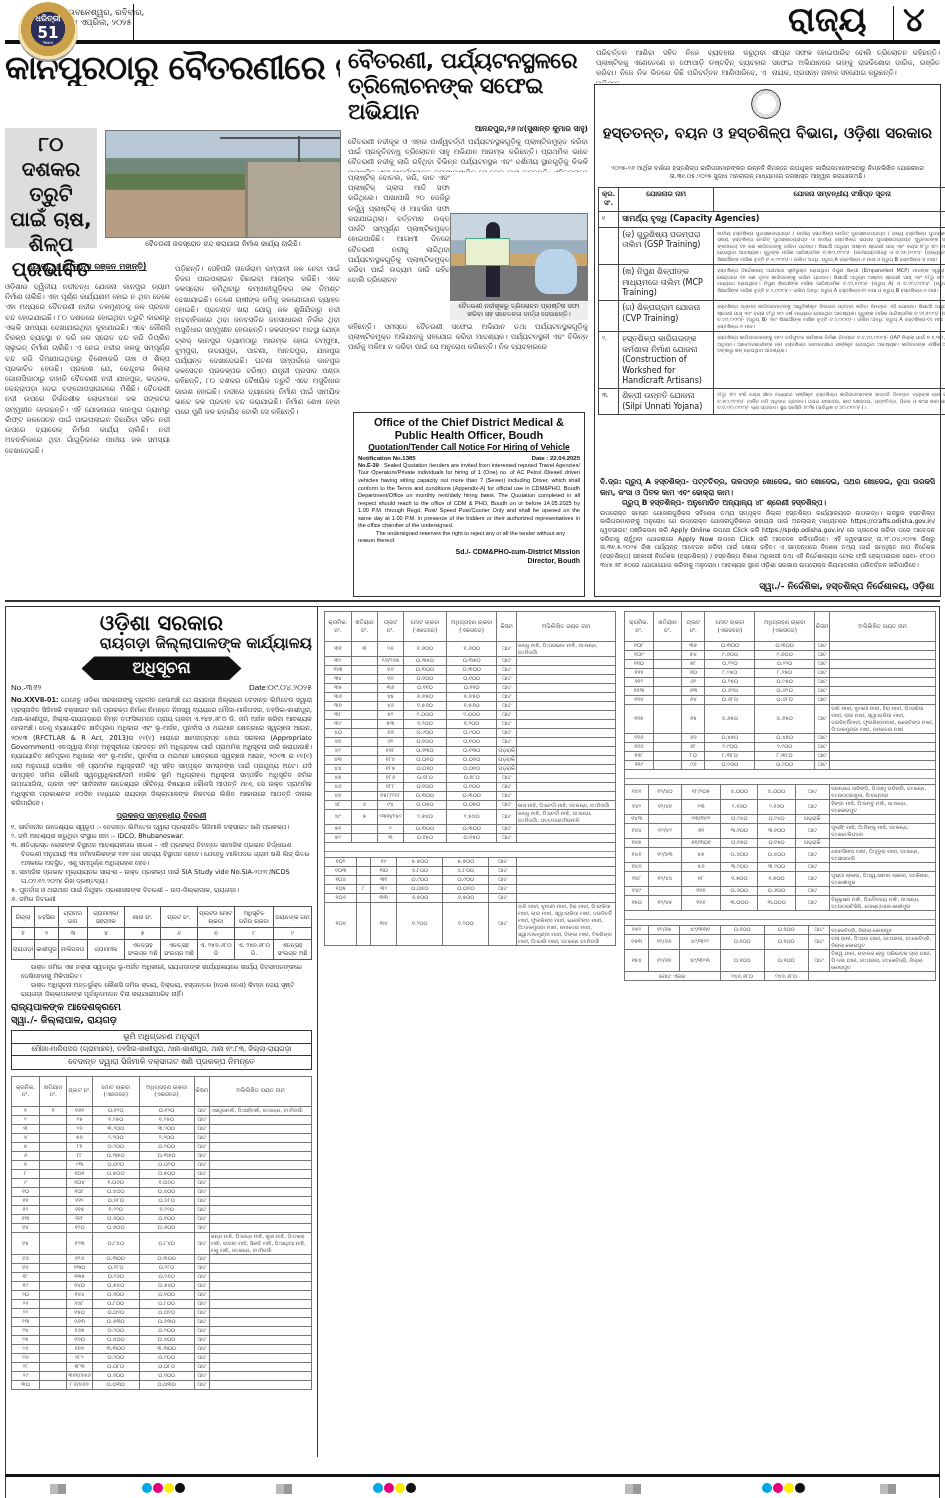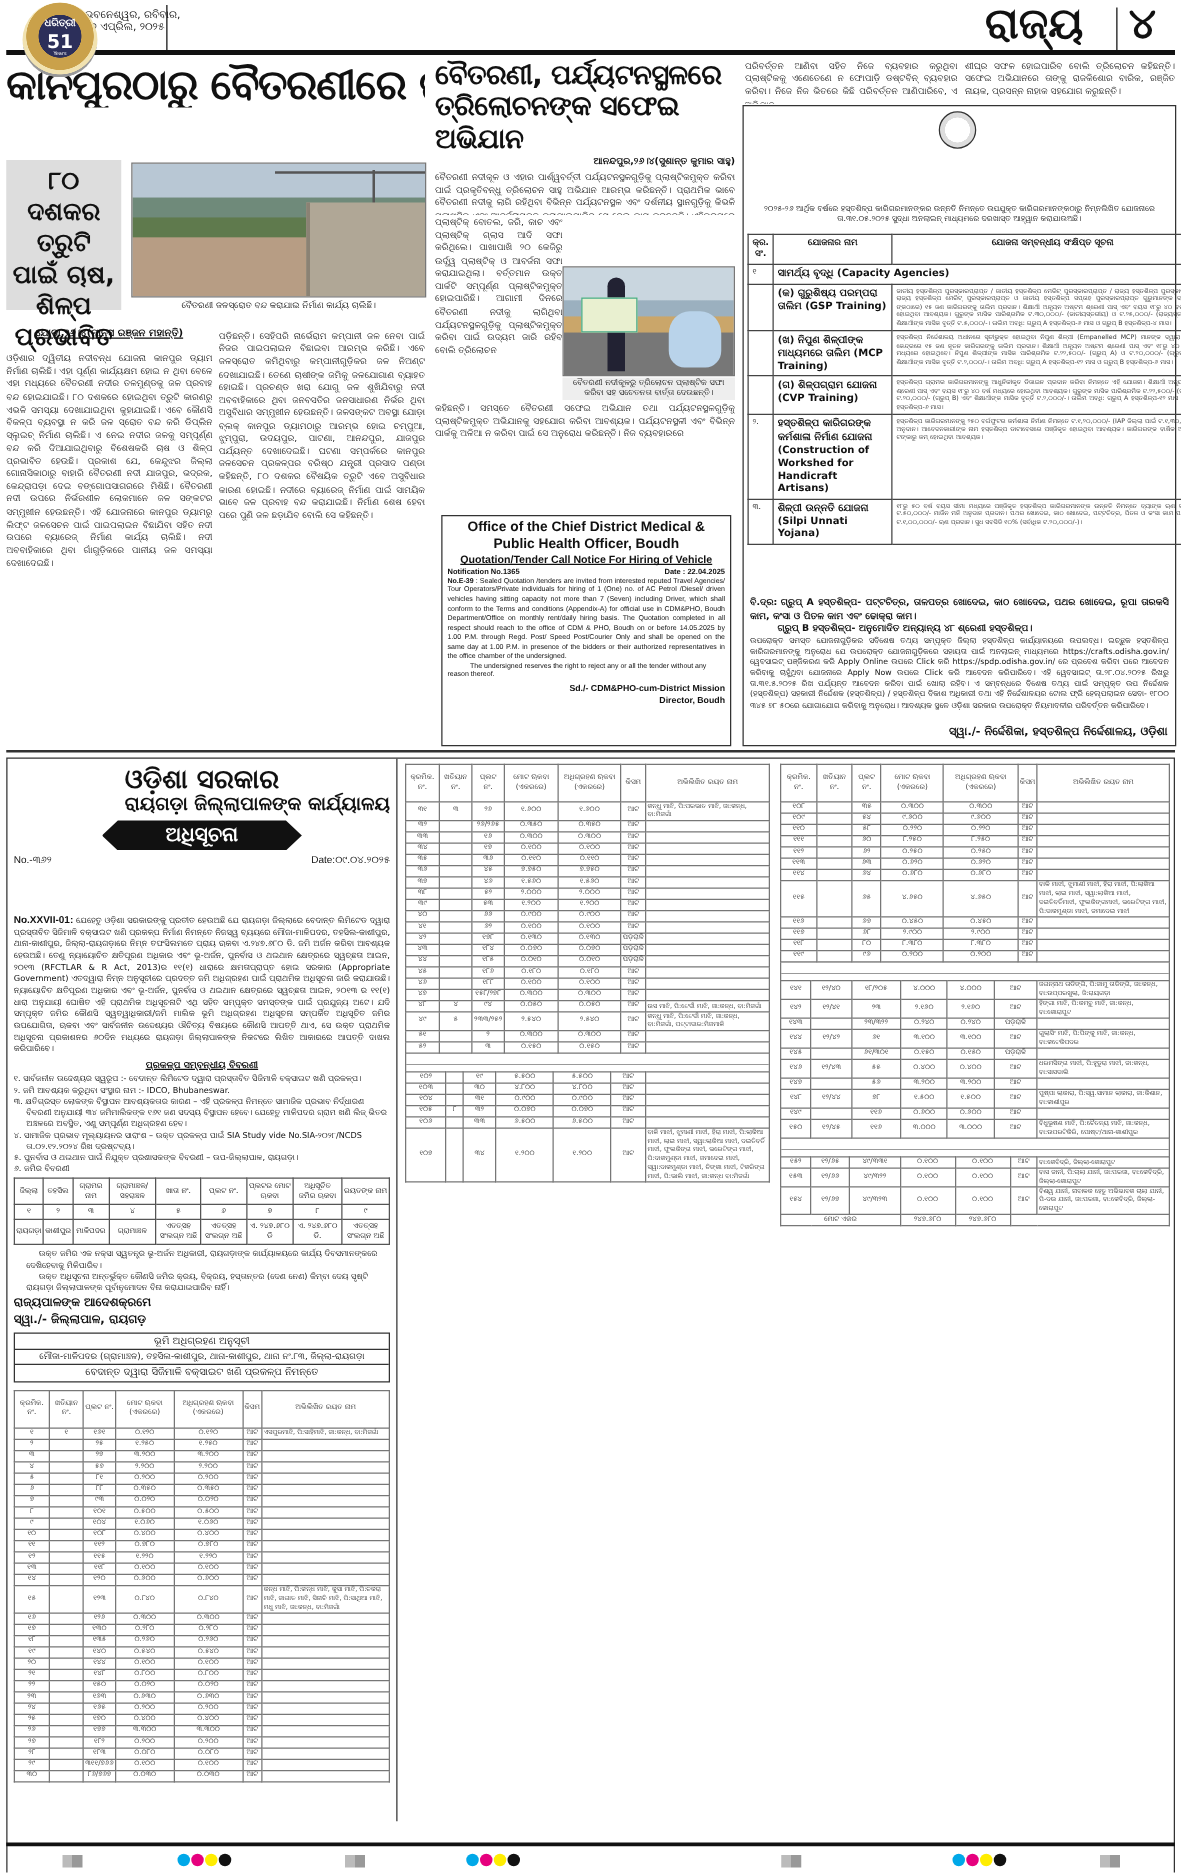--- a/index.html
+++ b/index.html
@@ -53,37 +53,37 @@
   .c3a { left: 596px; top: 48px; width: 170px; height: 35px; }
   .c3b { left: 772px; top: 48px; width: 168px; height: 35px; }
   .handicraft { left: 594px; top: 84px; width: 347px; height: 513px; border: 1.5px solid #333; padding: 3px; }
   .emblem { position: absolute; left: 156px; top: 4px; width: 30px; height: 30px; border-radius: 50%; border: 1.5px solid #333; background: radial-gradient(#fff 50%, #ddd 51%); }
   .hc-title { position: absolute; left: 0; right: 0; top: 38px; text-align: center; font-size: 15px; font-weight: bold; }
   .hc-sub { position: absolute; left: 0; right: 0; top: 57px; text-align: center; font-size: 15px; font-weight: bold; text-decoration: underline; }
   .hc-intro { position: absolute; left: 4px; right: 4px; top: 79px; text-align: center; font-size: 6.2px; line-height: 1.35; }
   .hc-table { position: absolute; left: 3px; top: 102px; width: 373px; border-collapse: collapse; font-size: 6.2px; }
   .hc-table td, .hc-table th { border: 1px solid #444; padding: 2px 3px; vertical-align: top; }
   .hc-table th { font-weight: bold; font-size: 7px; text-align: center; }
-  .hc-table .sch { font-weight: bold; font-size: 8px; line-height: 1.3; width: 95px; margin-left: 48px; }
+  .hc-table .sch { font-weight: normal; font-size: 8px; line-height: 1.3; width: 95px; margin-left: 48px; }
   .hc-table .desc { font-size: 5px; line-height: 1.3; color: #333; text-align: justify; }
   .hc-table .cap { font-weight: bold; font-size: 8px; }
   .hc-notes { position: absolute; left: 5px; right: 5px; top: 392px; font-size: 6.2px; line-height: 1.4; text-align: justify; }
   .hc-notes b { font-size: 7.5px; }
   .hc-sign { position: absolute; right: 6px; bottom: 4px; font-size: 9px; font-weight: bold; }
 
   .hrule { left: 5px; top: 600px; width: 935px; height: 2px; background: #333; }
 
   
   .rayagada { left: 5px; top: 606px; width: 935px; height: 1027px; border: 1.5px solid #333; }
   .ry-left { position: absolute; left: 0; top: 0; width: 312px; height: 850px; border-right: 1px solid #333; padding: 4px 5px; }
   .ry-t1 { text-align: center; font-size: 21px; font-weight: bold; line-height: 1.15; }
   .ry-t2 { text-align: right; font-size: 15px; font-weight: bold; line-height: 1.15; }
   .ry-banner { margin: 4px auto 3px; width: 160px; height: 24px; background: #111; color: #fff; text-align: center; font-size: 16px; font-weight: bold; line-height: 24px; clip-path: polygon(8% 0, 92% 0, 100% 50%, 92% 100%, 8% 100%, 0 50%); }
   .ry-nos { display: flex; justify-content: space-between; font-size: 8px; font-family: "Liberation Sans", sans-serif; }
-  .ry-body { font-size: 6.6px; text-align: justify; line-height: 1.42; margin-top: 36px; }
+  .ry-body { font-size: 6.6px; text-align: justify; line-height: 1.42; }
   .ry-body b { font-family: "Liberation Sans", sans-serif; font-size: 8px; }
   .ry-h { text-align: center; font-weight: bold; text-decoration: underline; font-size: 7.5px; margin: 2px 0; }
   .ry-list { font-size: 6.5px; line-height: 1.4; }
   .ry-list div { padding-left: 10px; text-indent: -10px; }
   .tbl-small { width: 100%; border-collapse: collapse; font-size: 6px; margin-top: 2px; }
   .tbl-small td, .tbl-small th { border: 1px solid #555; padding: 1.5px 1px; text-align: center; vertical-align: middle; font-weight: normal; }
   .ry-sig { font-size: 9.5px; font-weight: bold; line-height: 1.35; margin-top: 2px; }
   .sched-box { border: 1px solid #333; margin-top: 3px; }
   .sched-box div { text-align: center; border-bottom: 1px solid #333; font-size: 8px; padding: 1px; line-height: 1.3; }
   .sched-box div:last-child { border-bottom: none; }
@@ -155,20 +155,21 @@
   <div class="t4"><b>No.E-39</b><span> : Sealed Quotation /tenders are invited from interested reputed Travel Agencies/ Tour Operators/Private individuals for hiring of 1 (One) no. of AC Petrol /Diesel/ driven vehicles having sitting capacity not more than 7 (Seven) including Driver, which shall conform to the Terms and conditions (Appendix-A) for official use in CDM&amp;PHO, Boudh Department/Office on monthly rent/daily hiring basis. The Quotation completed in all respect should reach to the office of CDM &amp; PHO, Boudh on or before 14.05.2025 by 1.00 P.M. through Regd. Post/ Speed Post/Courier Only and shall be opened on the same day at 1.00 P.M. in presence of the bidders or their authorized representatives in the office chamber of the undersigned.</span></div>
   <div class="t5">The undersigned reserves the right to reject any or all the tender without any reason thereof.</div>
   <div class="t6">
     <div>Sd./- CDM&amp;PHO-cum-District Mission</div>
     <div>Director, Boudh</div>
   </div>
 </div>
 
 <div class="abs handicraft">
   <div class="emblem"></div>
+  <div class="hc-title">ହସ୍ତତନ୍ତ, ବୟନ ଓ ହସ୍ତଶିଳ୍ପ ବିଭାଗ, ଓଡ଼ିଶା ସରକାର</div>
   <div class="hc-intro">୨୦୨୫-୨୬ ଆର୍ଥିକ ବର୍ଷରେ ହସ୍ତଶିଳ୍ପ କାରିଗରମାନଙ୍କର ଉନ୍ନତି ନିମନ୍ତେ ଉପଯୁକ୍ତ କାରିଗରମାନଙ୍କଠାରୁ ନିମ୍ନଲିଖିତ ଯୋଜନାରେ ତା.୩୧.୦୫.୨୦୨୫ ସୁଦ୍ଧା ଅନଲାଇନ୍ ମାଧ୍ୟମରେ ଦରଖାସ୍ତ ଆହ୍ୱାନ କରାଯାଉଅଛି।</div>
   <table class="hc-table">
     <tbody>
         <tr>
       <th style="width:16px">କ୍ର. ସଂ.</th>
       <th>ଯୋଜନାର ନାମ</th>
       <th>ଯୋଜନା ସମ୍ବନ୍ଧୀୟ ସଂକ୍ଷିପ୍ତ ସୂଚନା</th>
     </tr>
     <tr>
       <td>୧</td>

